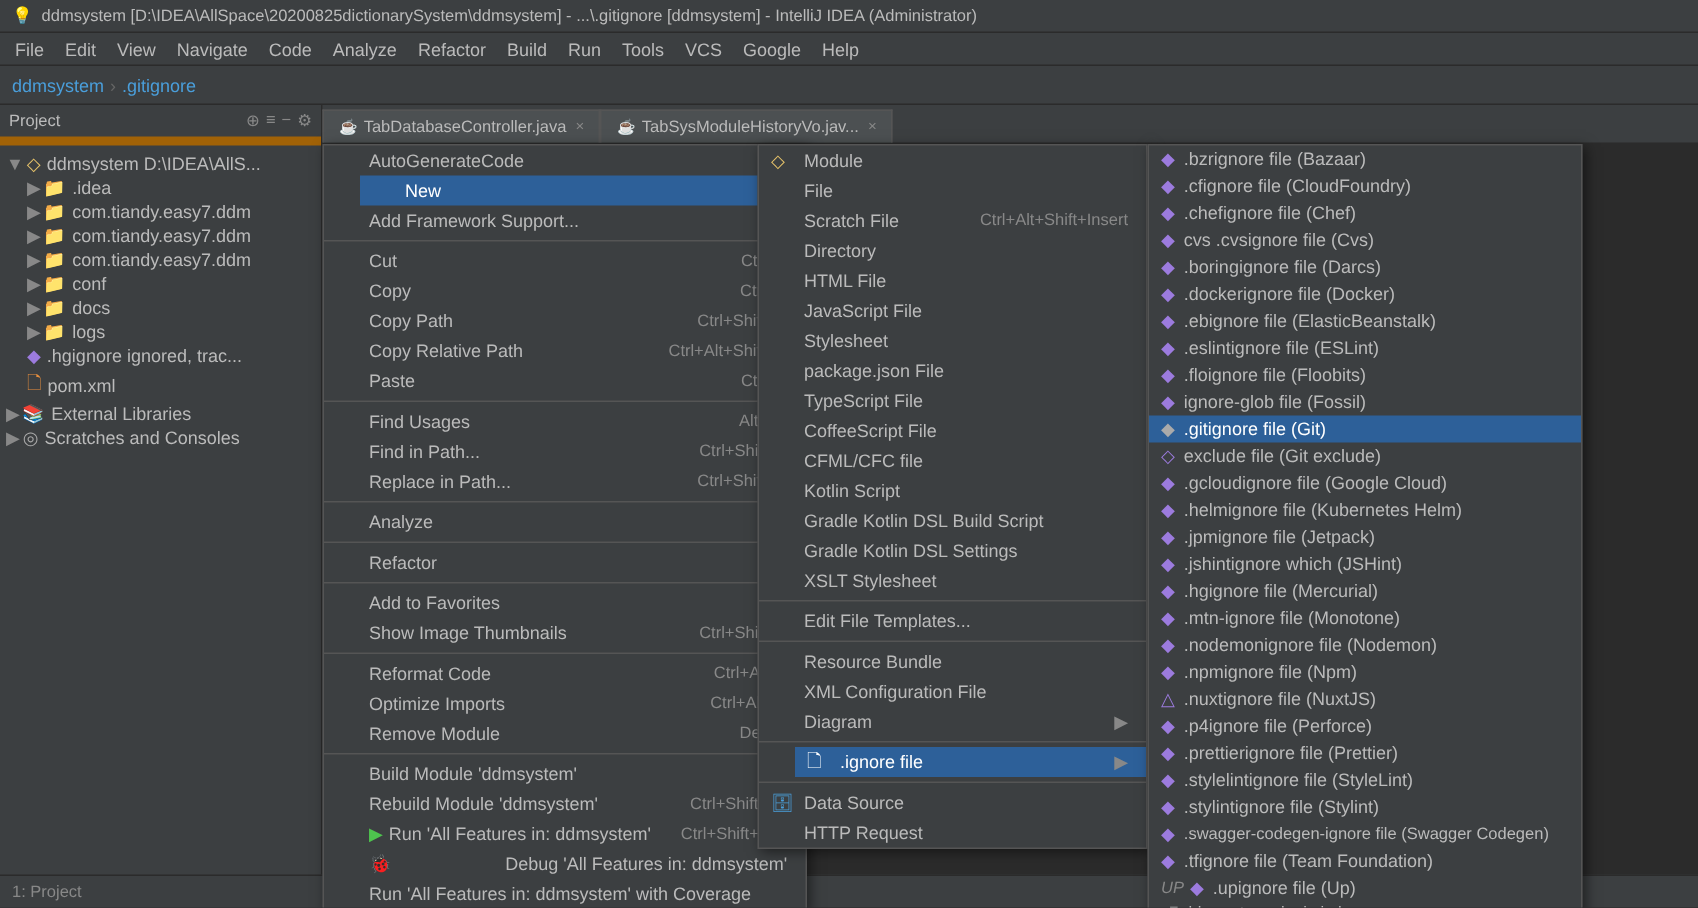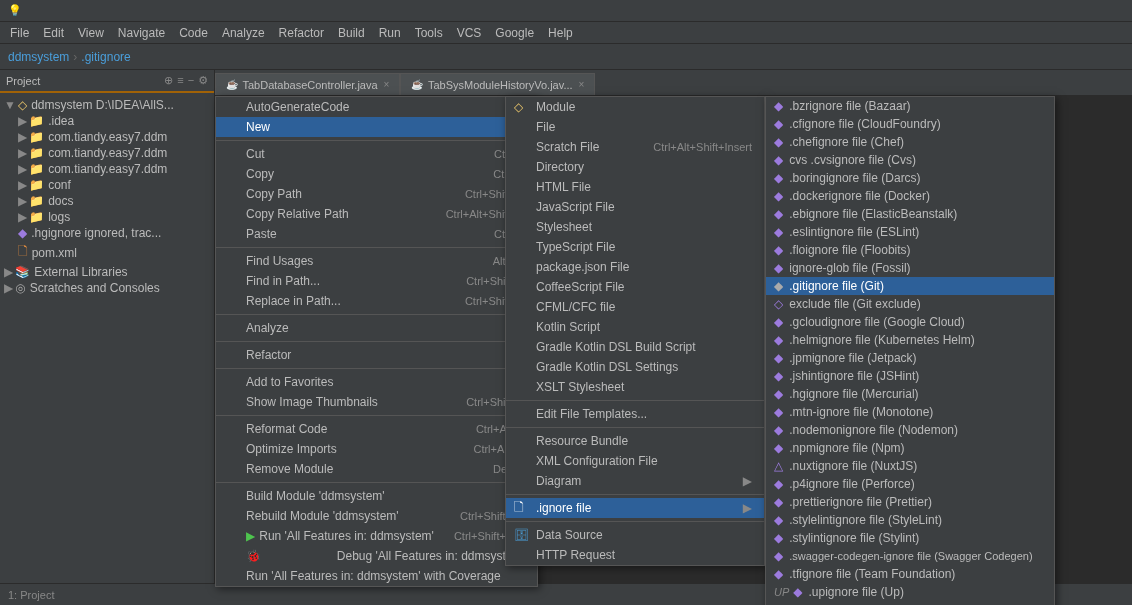--- a/index.html
+++ b/index.html
@@ -74,21 +74,21 @@
     }
 
     #project-header {
       background: #3c3f41;
       padding: 4px 6px;
       color: #bbb;
       font-size: 11px;
       display: flex;
       align-items: center;
       justify-content: space-between;
-      border-bottom: 2px solid #a16207;
+      border-bottom: 6px solid #a16207;
       gap: 16px;
     }
 
     .project-tree {
       padding: 4px 0;
       overflow: hidden;
     }
 
     .tree-item {
       display: flex;
@@ -117,21 +117,21 @@
       display: flex;
       align-items: center;
       justify-content: space-between;
       padding: 3px 12px 3px 30px;
       color: #bbb;
       cursor: pointer;
       font-size: 12px;
       white-space: nowrap;
       position: relative;
     }
-    .cm-item.highlighted { background: #2d6099; color: #fff; }
+    .cm-item.highlighted { background: #2d6099; color: #fff; margin-left: 24px; }
     .cm-item .shortcut { color: #888; font-size: 11px; margin-left: 20px; }
     .cm-sep { height: 1px; background: #555; margin: 3px 0; }
     .cm-arrow { margin-left: 8px; color: #888; }
 
     
     #submenu-new {
       position: absolute;
       left: 290px;
       top: 30px;
       background: #3c3f41;
@@ -211,20 +211,21 @@
       flex: 1;
       background: #2b2b2b;
       position: relative;
     }
   </style>
 </head>
 <body>
 
 <div id="title-bar">
   <span style="margin-right:6px; color:#ff6b35;">💡</span>
+  <span>ddmsystem [D:\IDEA\AllSpace\20200825dictionarySystem\ddmsystem] - ...\.gitignore [ddmsystem] - IntelliJ IDEA (Administrator)</span>
 </div>
 
 <div id="menu-bar">
   <span class="menu-item">File</span>
   <span class="menu-item">Edit</span>
   <span class="menu-item">View</span>
   <span class="menu-item">Navigate</span>
   <span class="menu-item">Code</span>
   <span class="menu-item">Analyze</span>
   <span class="menu-item">Refactor</span>
@@ -338,20 +339,23 @@
     </div>
 
     <div id="context-menu" style="top:26px; left:0px;">
       <div class="cm-item">
         <span>AutoGenerateCode</span>
       </div>
       <div class="cm-item highlighted">
         <span>New</span>
         <span class="cm-arrow">▶</span>
       </div>
+      <div class="cm-item">
+        <span>Add Framework Support...</span>
+      </div>
       <div class="cm-sep"></div>
       <div class="cm-item">
         <span>Cut</span>
         <span class="shortcut">Ctrl+X</span>
       </div>
       <div class="cm-item">
         <span>Copy</span>
         <span class="shortcut">Ctrl+C</span>
       </div>
       <div class="cm-item">
@@ -450,24 +454,24 @@
       <div class="cm-item">
         <span>HTML File</span>
       </div>
       <div class="cm-item">
         <span>JavaScript File</span>
       </div>
       <div class="cm-item">
         <span>Stylesheet</span>
       </div>
       <div class="cm-item">
+        <span>package.json File</span>
+      </div>
+      <div class="cm-item">
         <span>TypeScript File</span>
-      </div>
-      <div class="cm-item">
-        <span>package.json File</span>
       </div>
       <div class="cm-item">
         <span>CoffeeScript File</span>
       </div>
       <div class="cm-item">
         <span>CFML/CFC file</span>
       </div>
       <div class="cm-item">
         <span>Kotlin Script</span>
       </div>
@@ -568,21 +572,21 @@
       <div class="ignore-item">
         <span class="ignore-icon" style="color:#9c7bde;">◆</span>
         <span>.helmignore file (Kubernetes Helm)</span>
       </div>
       <div class="ignore-item">
         <span class="ignore-icon" style="color:#9c7bde;">◆</span>
         <span>.jpmignore file (Jetpack)</span>
       </div>
       <div class="ignore-item">
         <span class="ignore-icon" style="color:#9c7bde;">◆</span>
-        <span>.jshintignore file (JSHint)</span>
+        <span>.jshintignore which (JSHint)</span>
       </div>
       <div class="ignore-item">
         <span class="ignore-icon" style="color:#9c7bde;">◆</span>
         <span>.hgignore file (Mercurial)</span>
       </div>
       <div class="ignore-item">
         <span class="ignore-icon" style="color:#9c7bde;">◆</span>
         <span>.mtn-ignore file (Monotone)</span>
       </div>
       <div class="ignore-item">

